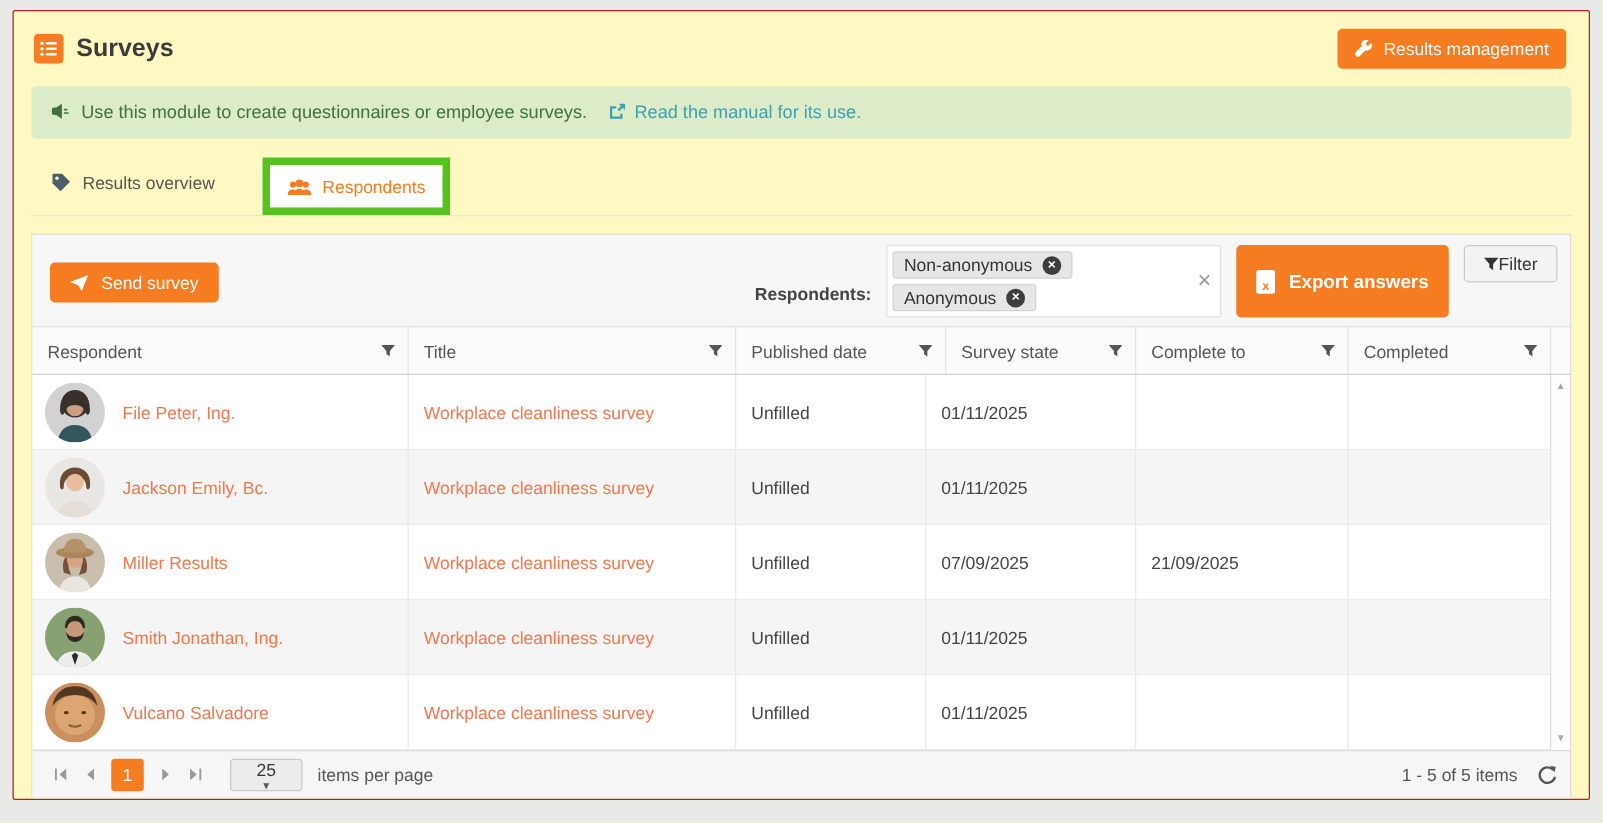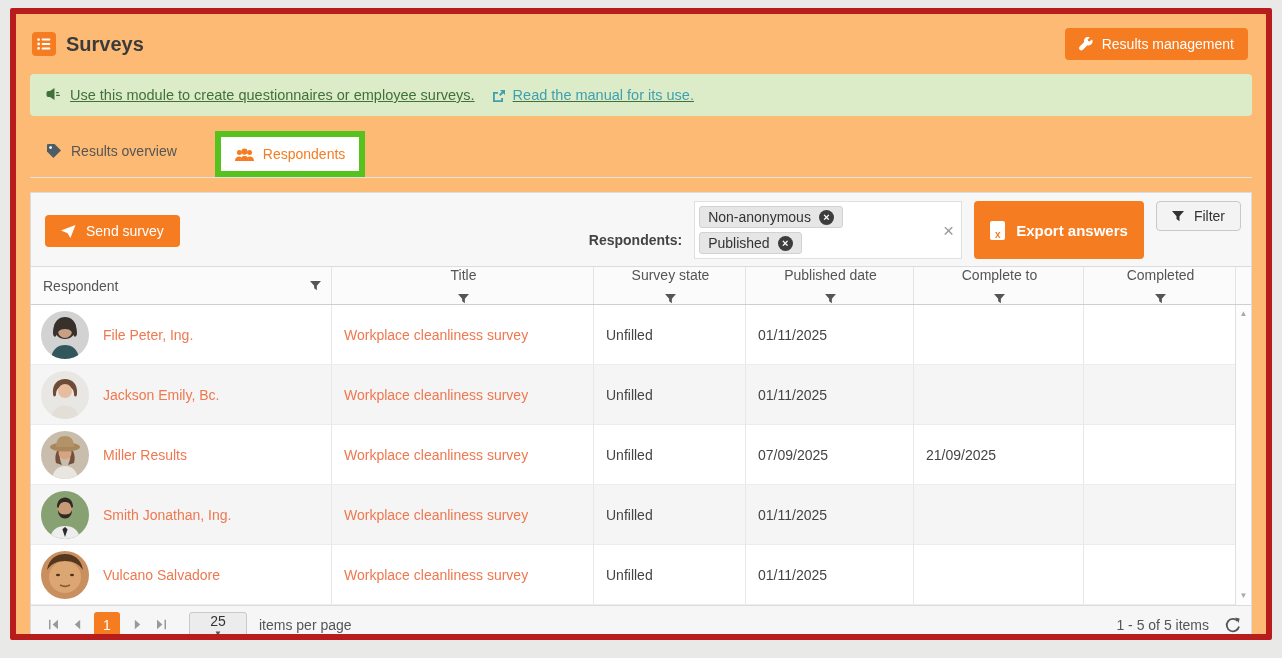--- a/index.html
+++ b/index.html
@@ -5,33 +5,33 @@
   :root{
     --accent:#f57c21; --link-orange:#ee7850; --highlight:#56c21d;
     --banner-bg:#dcecc8; --banner-text:#41703c; --manual-link:#3f9fae;
   }
   *{box-sizing:border-box;}
   html,body{margin:0;padding:0;}
   body{
     width:1282px;height:658px;overflow:hidden;background:#e9eae8;
     font-family:"Liberation Sans",sans-serif;color:#444;font-size:14px;
   }
-  .card{margin:8px 10px;height:632px;background:#fdba74;border:6px solid #b91c1c;border-radius:2px;overflow:hidden;}
+  .card{margin:8px 10px;height:632px;background:#fef9c3;border:1px solid #b91c1c;border-radius:2px;overflow:hidden;}
 
   
   .app-header{display:flex;align-items:center;padding:14px 18px 10px 16px;}
   .title-icon{width:24px;height:24px;margin-right:10px;flex:none;}
   .app-title{font-size:20px;font-weight:700;color:#3b3b3b;}
   .mgmt-btn{margin-left:auto;background:var(--accent);color:#fff;border:none;border-radius:4px;
     padding:8px 14px;font-size:14px;font-family:inherit;display:flex;align-items:center;gap:9px;cursor:pointer;}
 
   
   .banner{margin:4px 14px 0;background:var(--banner-bg);border-radius:4px;padding:13px 15px;
-    display:flex;align-items:center;gap:9px;font-size:14.5px;color:var(--banner-text);text-decoration:underline;}
-  .banner-link{color:var(--manual-link);cursor:pointer;display:inline-flex;align-items:flex-end;gap:7px;margin-left:8px;}
+    display:flex;align-items:center;gap:9px;font-size:14.5px;color:var(--banner-text);}
+  .banner-link{color:var(--manual-link);cursor:pointer;display:inline-flex;align-items:flex-start;gap:7px;margin-left:8px;}
 
   
   .tabs{display:flex;align-items:center;margin:8px 14px 0;border-bottom:1px solid #e3e3e3;height:54px;}
   .tab{display:flex;align-items:flex-end;gap:9px;font-size:14px;color:#555;padding:0 16px;cursor:pointer;}
   .tab-hl{border:6px solid var(--highlight);background:#fff;margin-left:22px;margin-bottom:-7px;position:relative;z-index:2;}
   .tab-hl .tab{padding:9px 14px;color:var(--accent);}
   .icon-slate{color:#4d5d66;}
   .icon-orange{color:var(--accent);}
 
   
@@ -49,26 +49,26 @@
   .chip-x{width:15px;height:15px;border-radius:50%;background:#3d3d3d;color:#fff;font-size:11px;
     line-height:15px;text-align:center;font-weight:700;cursor:pointer;}
   .ms-clear{position:absolute;right:7px;top:50%;transform:translateY(-50%);color:#9a9a9a;
     font-size:19px;line-height:1;cursor:pointer;}
   .export-btn{background:var(--accent);color:#fff;border:none;border-radius:4px;height:58px;
     padding:0 16px;font-size:15px;font-weight:700;font-family:inherit;display:flex;align-items:center;gap:11px;cursor:pointer;}
   .excel-ic{width:15px;height:19px;background:#fff;border-radius:2px;color:var(--accent);
     display:flex;align-items:flex-end;justify-content:center;font-size:10px;font-weight:700;}
   .excel-ic::after{content:"x";}
   .filter-btn{background:#f3f3f3;border:1px solid #c9c9c9;border-radius:4px;padding:6px 15px;
-    font-size:14px;color:#333;font-family:inherit;display:flex;align-items:center;gap:10px;cursor:pointer;}
+    font-size:14px;color:#333;font-family:inherit;display:flex;align-items:center;cursor:pointer;}
 
   
   .thead{display:flex;background:#fbfbfb;border-bottom:1px solid #cfcfcf;height:38px;color:#555;}
   .th{display:flex;align-items:center;justify-content:space-between;padding:0 10px 0 12px;cursor:pointer;}
-  .th + .th, .c-scroll{border-left:1px solid #e4e4e4;flex-direction:column;}
+  .th + .th, .c-scroll{border-left:1px solid #e4e4e4;}
   .funnel{flex:none;color:#555;cursor:pointer;}
   .c-resp{width:300px;text-align:center;}.c-title{width:262px;}.c-state{width:152px;}
   .c-pub{width:168px;}.c-comp{width:170px;}.c-done{flex:1;}.c-scroll{width:16px;flex:none;}
   .tbody{display:flex;}
   .rows{flex:1;min-width:0;}
   .row{display:flex;height:60px;border-bottom:1px solid #ececec;background:#fff;}
   .row:nth-child(even){background:#f5f5f5;}
   .td{display:flex;align-items:center;padding:0 12px;}
   .td + .td{border-left:1px solid #e8e8e8;}
   .td.c-resp{gap:14px;padding-left:10px;}
@@ -169,21 +169,21 @@
 
       <div class="toolbar-right">
         <span class="resp-label">Respondents:</span>
 
         <div class="multiselect">
           <span class="chip">
             <span>Non-anonymous</span>
             <span class="chip-x">×</span>
           </span>
           <span class="chip">
-            <span>Published</span>
+            <span>Anonymous</span>
             <span class="chip-x">×</span>
           </span>
           <span class="ms-clear">×</span>
         </div>
 
         <button class="export-btn">
           <span class="excel-ic"></span>
           <span>Export answers</span>
         </button>
 
@@ -202,28 +202,28 @@
         <svg class="funnel" width="11" height="10" viewBox="0 0 12 11" fill="#555">
             <path d="M0 0h12L7.5 5.2v5L4.5 8V5.2L0 0z"></path>
           </svg>
       </div>
       <div class="th c-title">
         <span>Title</span>
         <svg class="funnel" width="11" height="10" viewBox="0 0 12 11" fill="#555">
             <path d="M0 0h12L7.5 5.2v5L4.5 8V5.2L0 0z"></path>
           </svg>
       </div>
+      <div class="th c-pub">
+        <span>Published date</span>
+        <svg class="funnel" width="11" height="10" viewBox="0 0 12 11" fill="#555">
+            <path d="M0 0h12L7.5 5.2v5L4.5 8V5.2L0 0z"></path>
+          </svg>
+      </div>
       <div class="th c-state">
         <span>Survey state</span>
-        <svg class="funnel" width="11" height="10" viewBox="0 0 12 11" fill="#555">
-            <path d="M0 0h12L7.5 5.2v5L4.5 8V5.2L0 0z"></path>
-          </svg>
-      </div>
-      <div class="th c-pub">
-        <span>Published date</span>
         <svg class="funnel" width="11" height="10" viewBox="0 0 12 11" fill="#555">
             <path d="M0 0h12L7.5 5.2v5L4.5 8V5.2L0 0z"></path>
           </svg>
       </div>
       <div class="th c-comp">
         <span>Complete to</span>
         <svg class="funnel" width="11" height="10" viewBox="0 0 12 11" fill="#555">
             <path d="M0 0h12L7.5 5.2v5L4.5 8V5.2L0 0z"></path>
           </svg>
       </div>

